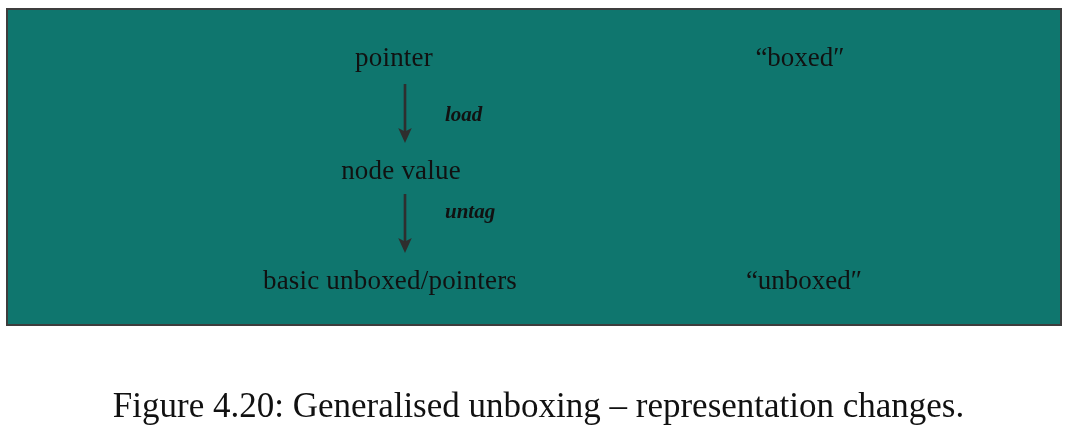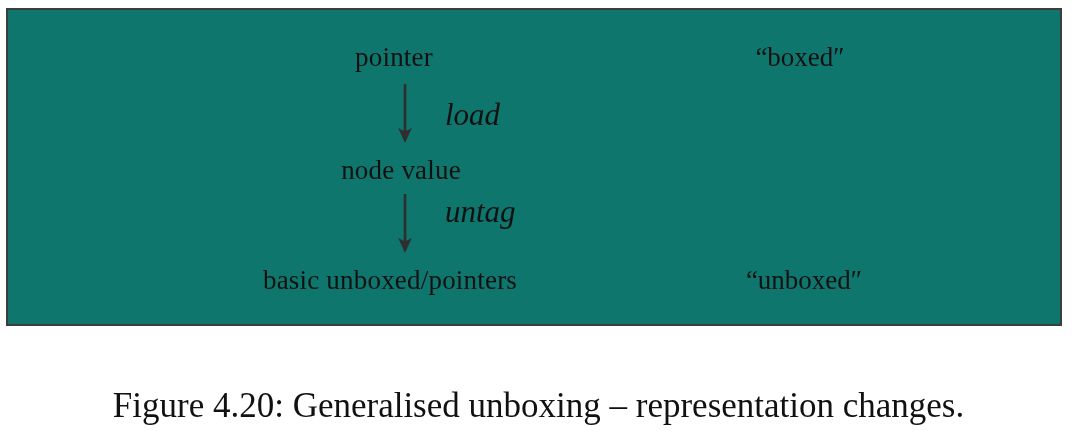--- a/index.html
+++ b/index.html
@@ -61,23 +61,23 @@
   .arrow {
     position: absolute;
     transform: translateX(-50%);
   }
   .arrow svg { display: block; }
 
   .edge-label {
     position: absolute;
     transform: translate(0, -50%);
     white-space: nowrap;
-    font-size: 31px;
+    font-size: 21px;
     font-style: italic;
-    font-weight: 400;
+    font-weight: 700;
     line-height: 1;
     color: #111111;
   }
 
   
   #figure-caption {
     position: absolute;
     left: 0;
     top: 386px;
     width: 100%;

